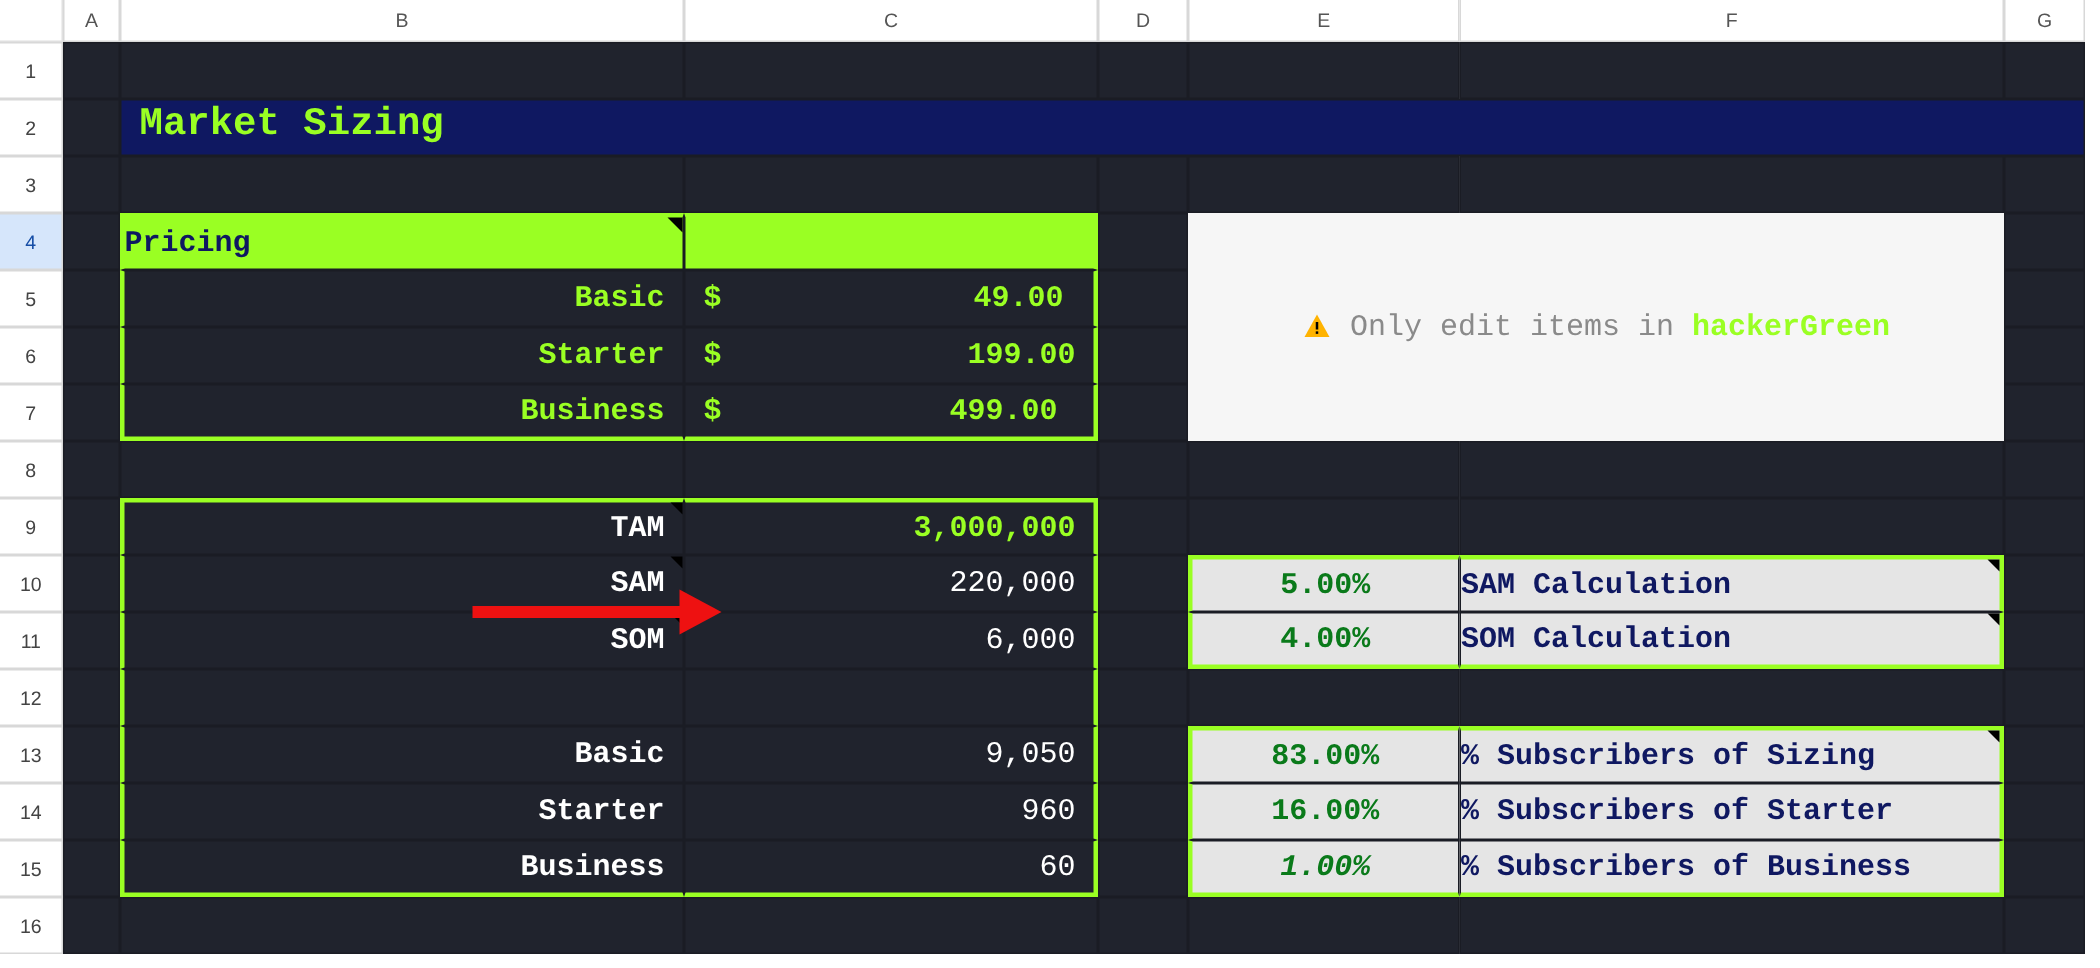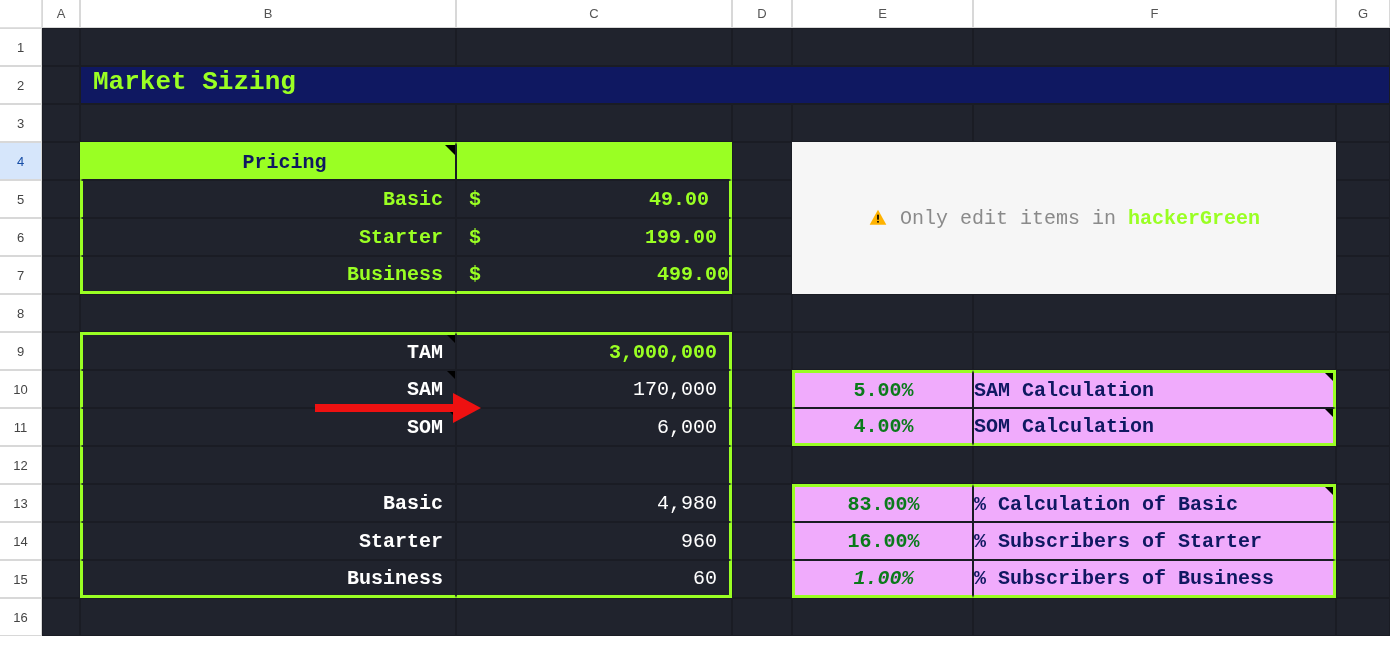--- a/index.html
+++ b/index.html
@@ -51,23 +51,22 @@
     }
     
     .green-band {
       background: #9aff23;
       color: #0f1861;
       font-family: "Courier New", monospace;
       font-weight: bold;
       font-size: 20px;
       display: flex;
       align-items: center;
-      justify-content: center;
+      justify-content: flex-start;
       position: relative;
-      padding-left: 31px;
     }
     
     .mono {
       font-family: "Courier New", monospace;
       font-size: 20px;
       display: flex;
       align-items: center;
       white-space: nowrap;
     }
     .right { justify-content: flex-end; padding-right: 12px; }
@@ -135,21 +134,21 @@
     .arrow .head {
       position: absolute;
       left: 138px; top: -5px;
       width: 0; height: 0;
       border-top: 15px solid transparent;
       border-bottom: 15px solid transparent;
       border-left: 28px solid #e11;
     }
 
     
-    .green-fill { background: #f0abfc; }
+    .green-fill { background: #e5e5e5; }
 
     
     .colhead, .rowhead { border-color: #d8d8d8; }
 
   </style>
 </head>
 <body>
 
 <div class="sheet">
 
@@ -232,21 +231,21 @@
   <div class="cell"></div>
   <div class="cell"></div>
 
   <div class="rowhead">7</div>
   <div class="cell"></div>
   <div class="cell mono right green-text b-left b-bot">
     <span>Business</span>
   </div>
   <div class="cell mono green-text b-right b-bot" style="display:flex;align-items:center;">
     <span style="padding-left:12px;">$</span>
-    <span style="margin-left:auto;padding-right:0;">499.00</span>
+    <span style="margin-left:auto;padding-right:24px;">499.00</span>
   </div>
   <div class="cell"></div>
   <div class="cell"></div>
 
   <div class="rowhead">8</div>
   <div class="cell"></div>
   <div class="cell"></div>
   <div class="cell"></div>
   <div class="cell"></div>
   <div class="cell"></div>
@@ -265,21 +264,21 @@
   <div class="cell"></div>
   <div class="cell"></div>
   <div class="cell"></div>
 
   <div class="rowhead">10</div>
   <div class="cell"></div>
   <div class="cell mono right white-text bold b-left note small">
     <span>SAM</span>
   </div>
   <div class="cell mono right white-text b-right">
-    <span>170,000</span>
+    <span>220,000</span>
   </div>
   <div class="cell"></div>
   <div class="cell green-fill mono center green-text b-top b-left">
     <span class="navy-text" style="font-weight:normal;"></span>
     <span style="color:#0a7a1a;font-weight:bold;">5.00%</span>
   </div>
   <div class="cell green-fill mono left navy-text b-top b-right note small">
     <span>SAM Calculation</span>
   </div>
   <div class="cell"></div>
@@ -309,28 +308,28 @@
   <div class="cell"></div>
   <div class="cell"></div>
   <div class="cell"></div>
 
   <div class="rowhead">13</div>
   <div class="cell"></div>
   <div class="cell mono right white-text bold b-left">
     <span>Basic</span>
   </div>
   <div class="cell mono right white-text b-right">
-    <span>4,980</span>
+    <span>9,050</span>
   </div>
   <div class="cell"></div>
   <div class="cell green-fill mono center b-top b-left">
     <span style="color:#0a7a1a;font-weight:bold;">83.00%</span>
   </div>
   <div class="cell green-fill mono left navy-text b-top b-right note small">
-    <span>% Calculation of Basic</span>
+    <span>% Subscribers of Sizing</span>
   </div>
   <div class="cell"></div>
 
   <div class="rowhead">14</div>
   <div class="cell"></div>
   <div class="cell mono right white-text bold b-left">
     <span>Starter</span>
   </div>
   <div class="cell mono right white-text b-right">
     <span>960</span>

